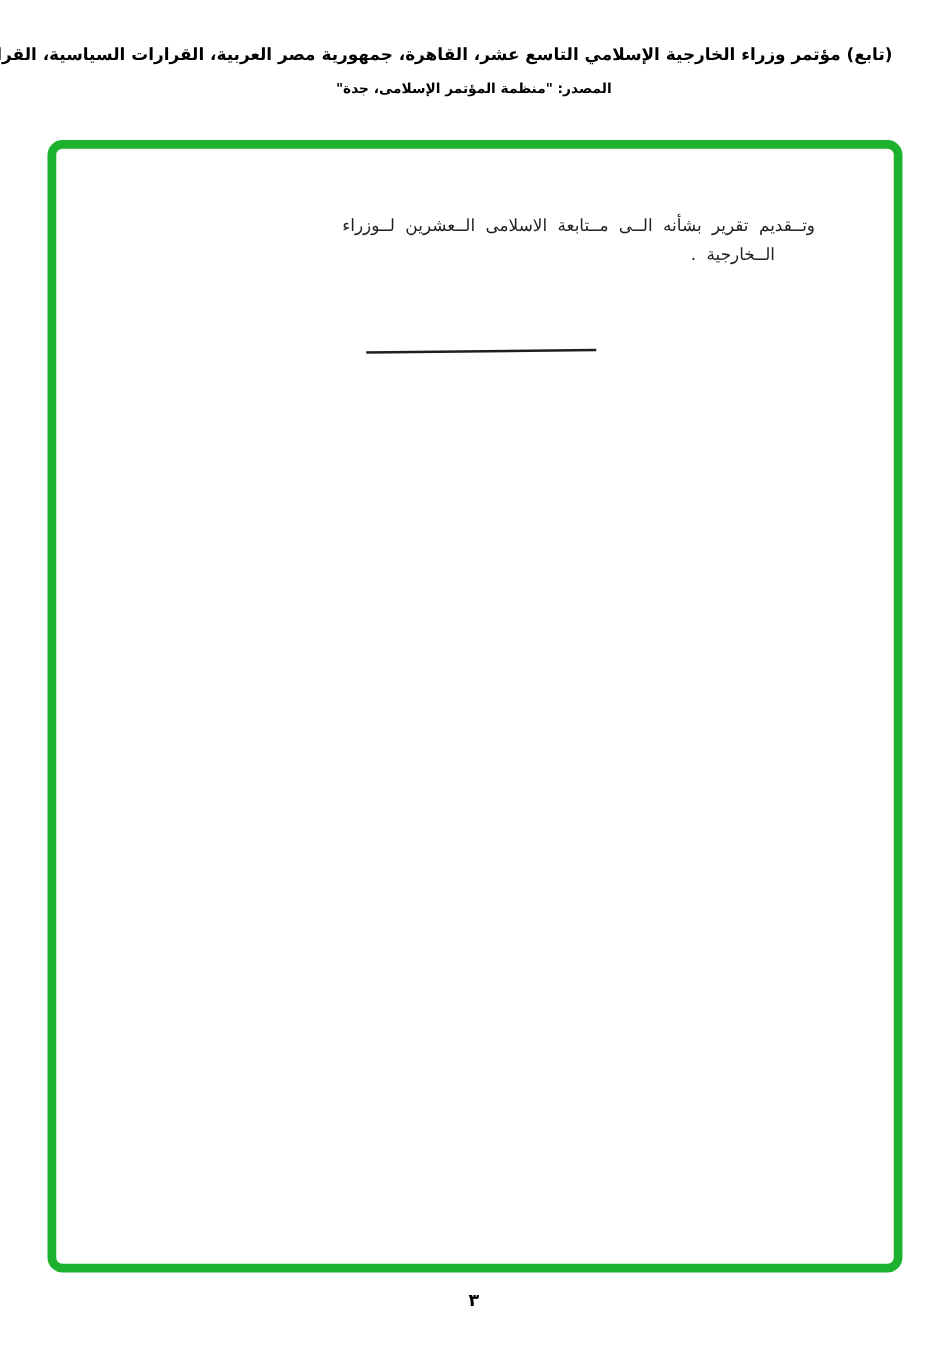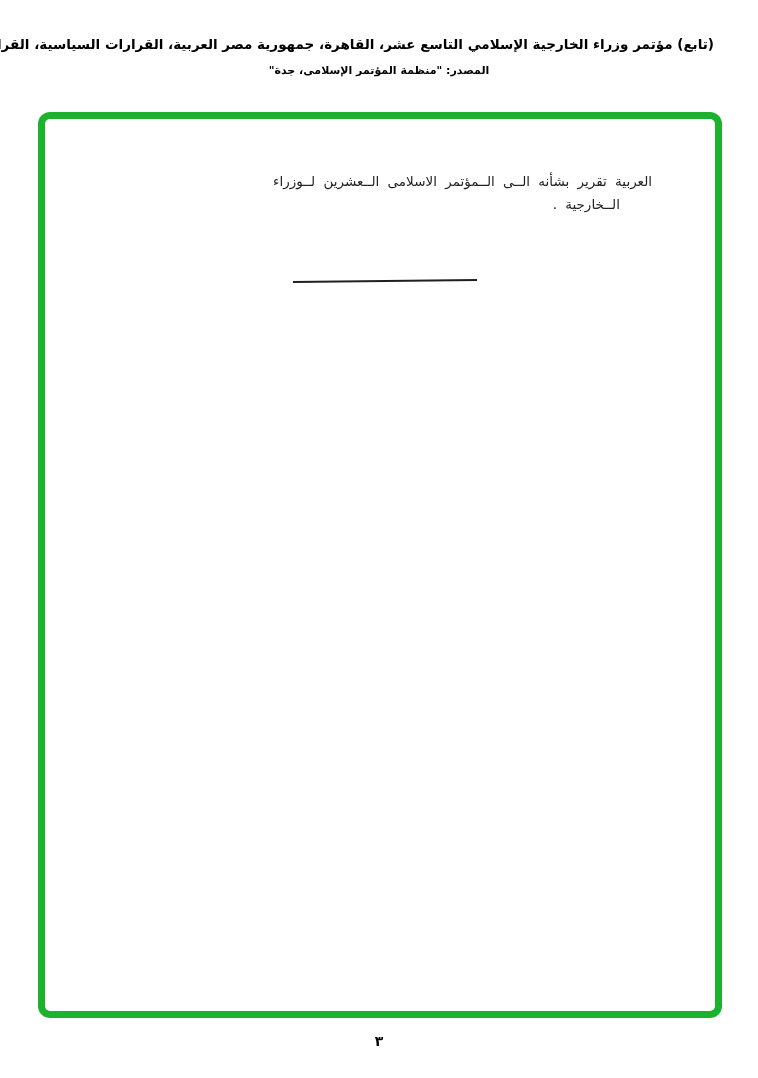--- a/index.html
+++ b/index.html
@@ -84,21 +84,21 @@
 
 <div class="page">
 
   <div class="hdr-title">(تابع) مؤتمر وزراء الخارجية الإسلامي التاسع عشر، القاهرة، جمهورية مصر العربية، القرارات السياسية، القرار الرقم ١٩/٤٦-س</div>
 
   <div class="hdr-source">المصدر:  "منظمة المؤتمر الإسلامى، جدة"</div>
 
   <div class="frame" style="border-color: rgb(28, 178, 45);"></div>
 
   <div class="clause">
-    <div class="clause-line">العربية تقرير بشأنه الــى الــمؤتمر الاسلامى الــعشرين لــوزراء</div>
+    <div class="clause-line">وتــقديم تقرير بشأنه الــى مــتابعة الاسلامى الــعشرين لــوزراء</div>
     <div class="clause-line indent">الــخارجية .</div>
   </div>
 
   <div class="divider"></div>
 
   <div class="pagenum">٣</div>
 
 </div>
 
 </body></html>

